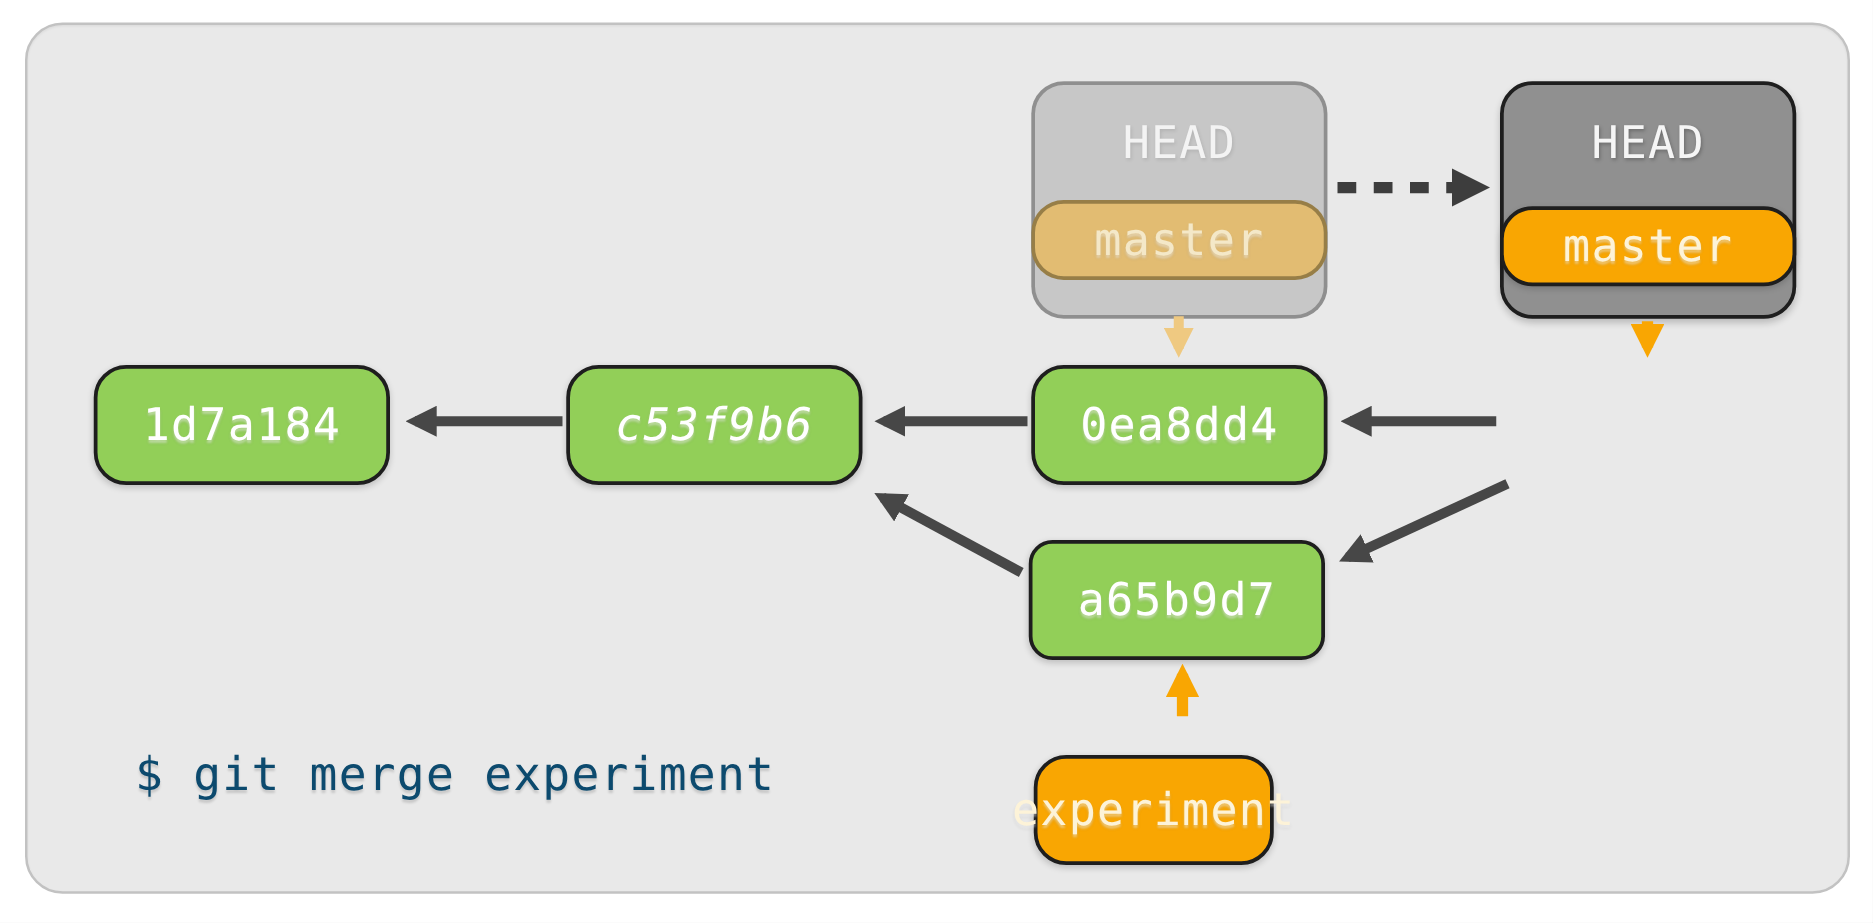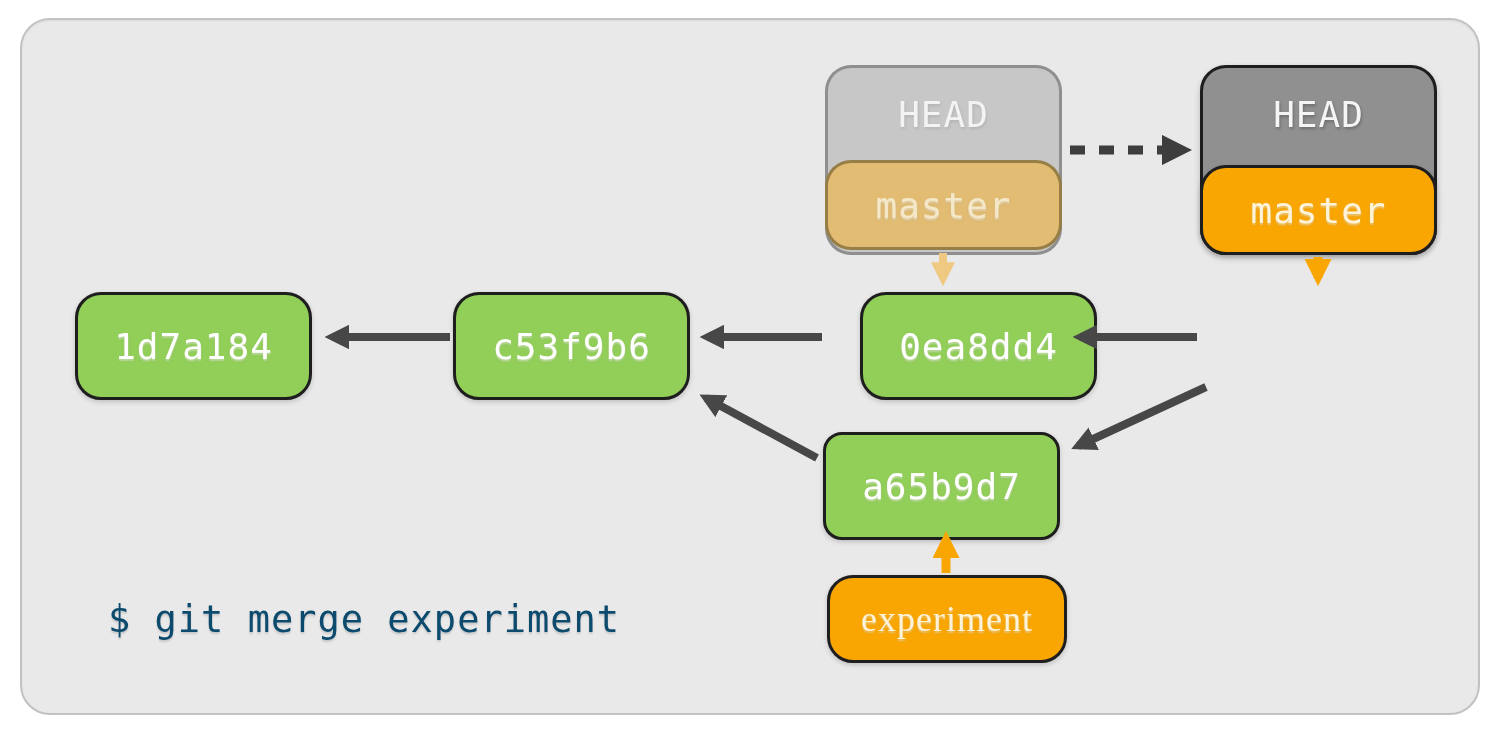--- a/index.html
+++ b/index.html
@@ -34,28 +34,28 @@
     box-sizing: border-box;
     border-radius: 26px;
     font-size: 36px;
     letter-spacing: 1px;
     color: #ffffff;
     text-shadow: 0 2px 2px rgba(255,255,255,0.45), 0 2px 3px rgba(0,0,0,0.12);
     white-space: nowrap;
   }
   .commit {
     width: 237px;
-    height: 108px;
+    height: 96px;
     background: #92cf58;
     border: 3px solid #1e1e1e;
     box-shadow: 0 2px 5px rgba(0,0,0,0.18);
   }
   .branch {
     width: 237px;
-    height: 90px;
+    height: 64px;
     background: #f9a602;
     border: 3px solid #1e1e1e;
     box-shadow: 0 2px 5px rgba(0,0,0,0.18);
     color: #fdf3d8;
   }
   .headbox {
     width: 237px;
     height: 190px;
     background: #909090;
     border: 3px solid #1e1e1e;
@@ -112,31 +112,31 @@
   <div class="node headbox" style="left:1200px; top:65px;">
     <span>HEAD</span>
   </div>
   <div class="node branch" style="left:1200px; top:165px;">
     <span>master</span>
   </div>
 
   <div class="node commit" style="left:75px; top:292px;">
     <span>1d7a184</span>
   </div>
-  <div class="node commit" style="left:453px; top:292px;">
+  <div class="node commit" style="left:453px; top:292px;font-style:italic;">
     <span>c53f9b6</span>
   </div>
-  <div class="node commit" style="left:825px; top:292px;margin-left:35px;">
+  <div class="node commit" style="left:825px; top:292px;">
     <span>0ea8dd4</span>
   </div>
   <div class="node commit" style="left:823px; top:432px;border-radius:19px;">
     <span>a65b9d7</span>
   </div>
 
-  <div class="node branch" style="left:827px; top:575px; width:240px; height:88px;font-family:Liberation Serif, serif;">
+  <div class="node branch" style="left:827px; top:604px; width:192px; height:88px;">
     <span>experiment</span>
   </div>
 
   <svg id="arrows" viewBox="0 0 1498 738" xmlns="http://www.w3.org/2000/svg">
     <defs>
       <marker id="mDark" viewBox="0 0 10 10" refX="7" refY="5" markerWidth="3.1" markerHeight="3.1" orient="auto-start-reverse">
         <path d="M0,0 L10,5 L0,10 z" fill="#474747"></path>
       </marker>
       <marker id="mDash" viewBox="0 0 10 10" refX="7" refY="5" markerWidth="3.4" markerHeight="3.4" orient="auto-start-reverse">
         <path d="M0,0 L10,5 L0,10 z" fill="#3d3d3d"></path>

